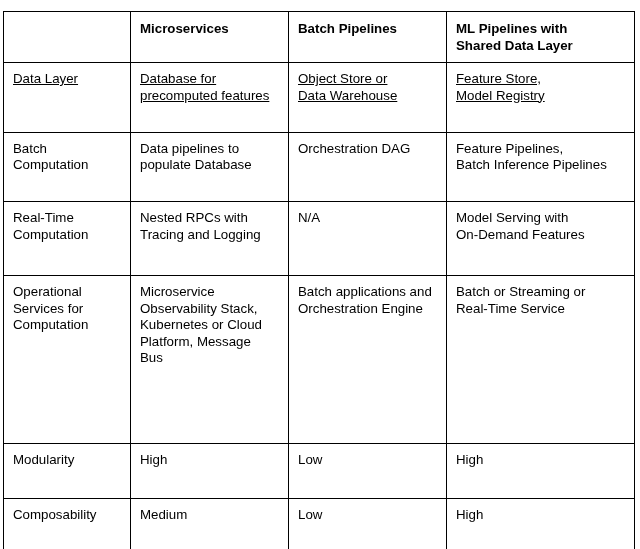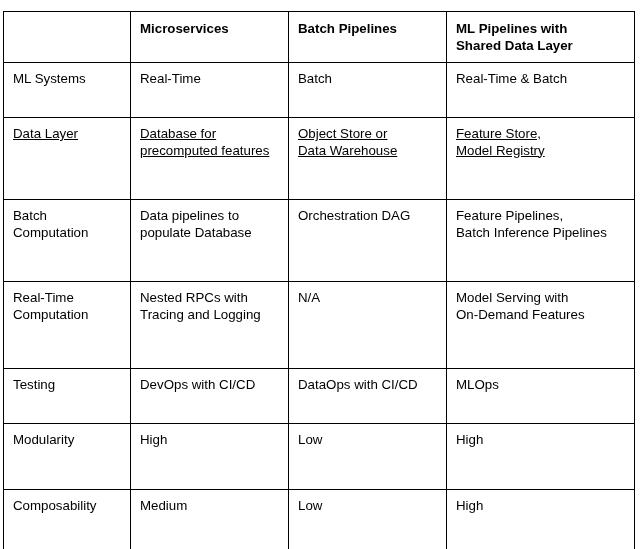--- a/index.html
+++ b/index.html
@@ -97,26 +97,20 @@
       <thead>
         <tr class="r-head">
           <th></th>
           <th>Microservices</th>
           <th>Batch Pipelines</th>
           <th>ML Pipelines with
 Shared Data Layer</th>
         </tr>
       </thead>
       <tbody>
-        <tr class="r-0">
-          <td class="rowhead">ML Systems</td>
-          <td>Real-Time</td>
-          <td>Batch</td>
-          <td>Real-Time &amp; Batch</td>
-        </tr>
         <tr class="r-1">
           <td class="rowhead">Data Layer</td>
           <td>Database for
 precomputed features</td>
           <td>Object Store or
 Data Warehouse</td>
           <td>Feature Store,
 Model Registry</td>
         </tr>
         <tr class="r-2">
@@ -130,25 +124,33 @@
         </tr>
         <tr class="r-3">
           <td class="rowhead">Real-Time
 Computation</td>
           <td>Nested RPCs with
 Tracing and Logging</td>
           <td>N/A</td>
           <td>Model Serving with
 On-Demand Features</td>
         </tr>
-        <tr class="r-6">
-          <td class="rowhead">Testing</td>
-          <td>DevOps with CI/CD</td>
-          <td>DataOps with CI/CD</td>
-          <td>MLOps</td>
+        <tr class="r-5">
+          <td class="rowhead">Operational
+Services for
+Computation</td>
+          <td>Microservice
+Observability Stack,
+Kubernetes or Cloud
+Platform, Message
+Bus</td>
+          <td>Batch applications and
+Orchestration Engine</td>
+          <td>Batch or Streaming or
+Real-Time Service</td>
         </tr>
         <tr class="r-8">
           <td class="rowhead">Modularity</td>
           <td>High</td>
           <td>Low</td>
           <td>High</td>
         </tr>
         <tr class="r-9">
           <td class="rowhead">Composability</td>
           <td>Medium</td>

